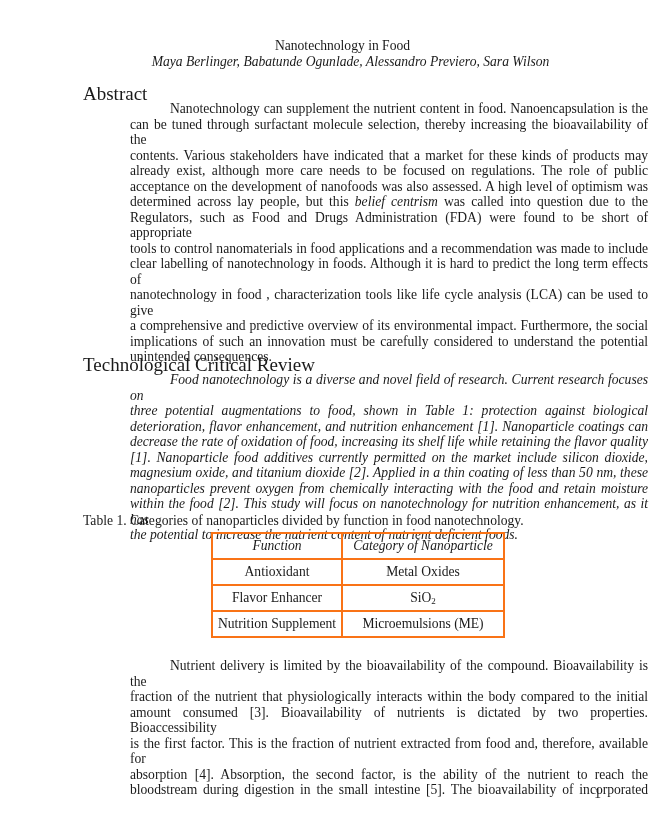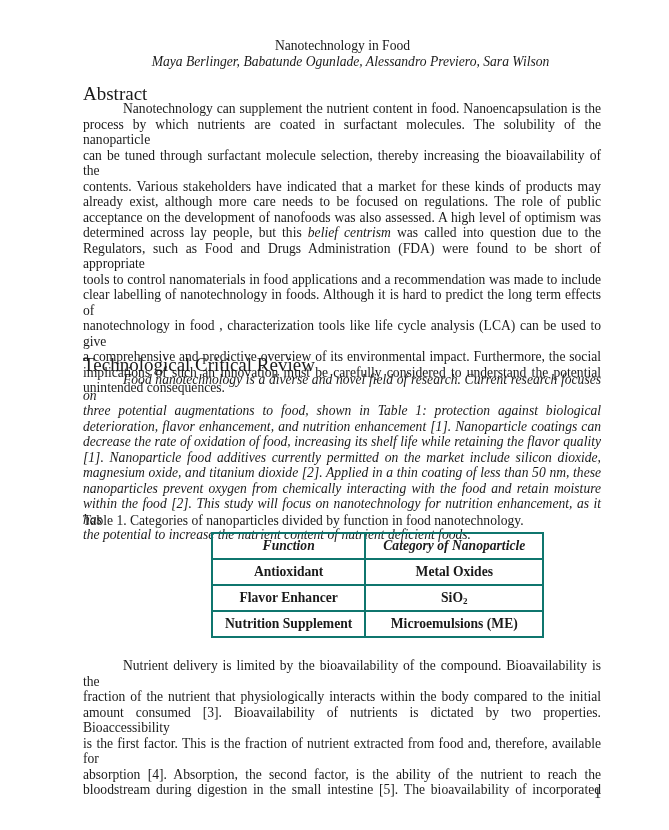--- a/index.html
+++ b/index.html
@@ -22,33 +22,33 @@
   }
   .para {
     position: absolute; left: 75px; width: 518px;
     font-size: 13.6px; line-height: 15.5px;
     text-align: justify; text-indent: 40px;
     margin: 0;
   }
   .para .ln { display: block; text-align: justify; text-align-last: justify; }
   .para .ln.last { text-align-last: left; }
   .para .ln.first { text-indent: 40px; }
-  .para { text-indent: 0; }
+  .para { text-indent: 0; margin-left: 47px; }
   .caption {
     position: absolute; left: 75px; top: 513px;
     font-size: 13.6px; line-height: 16px; white-space: nowrap;
   }
   .caption b { font-weight: normal; }
   table.t1 {
     position: absolute; left: 203px; top: 532px;
     border-collapse: collapse; font-size: 13.6px;
   }
   table.t1 td, table.t1 th {
-    border: 2px solid #0f766e; height: 24px; padding: 0 12px;
-    text-align: center; font-weight: bold; white-space: nowrap;
+    border: 2px solid #f97316; height: 24px; padding: 0 4px;
+    text-align: center; font-weight: normal; white-space: nowrap;
   }
   table.t1 th { font-style: italic; }
   table.t1 .c1 { width: 120px; }
   table.t1 .c2 { width: 152px; }
   .pagenum {
     position: absolute; left: 580px; width: 13px; top: 786px;
     text-align: right; font-size: 13.6px; line-height: 16px;
   }
   sub { font-size: 9px; vertical-align: -2px; line-height: 0; }
 </style>
@@ -56,21 +56,20 @@
 <body>
 
 <div class="page">
 
   <div class="title">Nanotechnology in Food</div>
   <div class="authors">Maya Berlinger, Babatunde Ogunlade, Alessandro Previero, Sara Wilson</div>
 
   <div class="heading" style="top:86px;">Abstract</div>
   <div class="para" style="top:101px;">
     <span class="ln first">Nanotechnology can supplement the nutrient content in food. Nanoencapsulation is the</span>
-    <span class="ln">process by which nutrients are coated in surfactant molecules. The solubility of the nanoparticle</span>
     <span class="ln">can be tuned through surfactant molecule selection, thereby increasing the bioavailability of the</span>
     <span class="ln">contents. Various stakeholders have indicated that a market for these kinds of products may</span>
     <span class="ln">already exist, although more care needs to be focused on regulations. The role of public</span>
     <span class="ln">acceptance on the development of nanofoods was also assessed. A high level of optimism was</span>
     <span class="ln"><span>determined across lay people, but this </span><i>belief centrism</i><span> was called into question due to the</span></span>
     <span class="ln">Regulators, such as Food and Drugs Administration (FDA) were found to be short of appropriate</span>
     <span class="ln">tools to control nanomaterials in food applications and a recommendation was made to include</span>
     <span class="ln">clear labelling of nanotechnology in foods. Although it is hard to predict the long term effects of</span>
     <span class="ln">nanotechnology in food , characterization tools like life cycle analysis (LCA) can be used to give</span>
     <span class="ln">a comprehensive and predictive overview of its environmental impact. Furthermore, the social</span>

